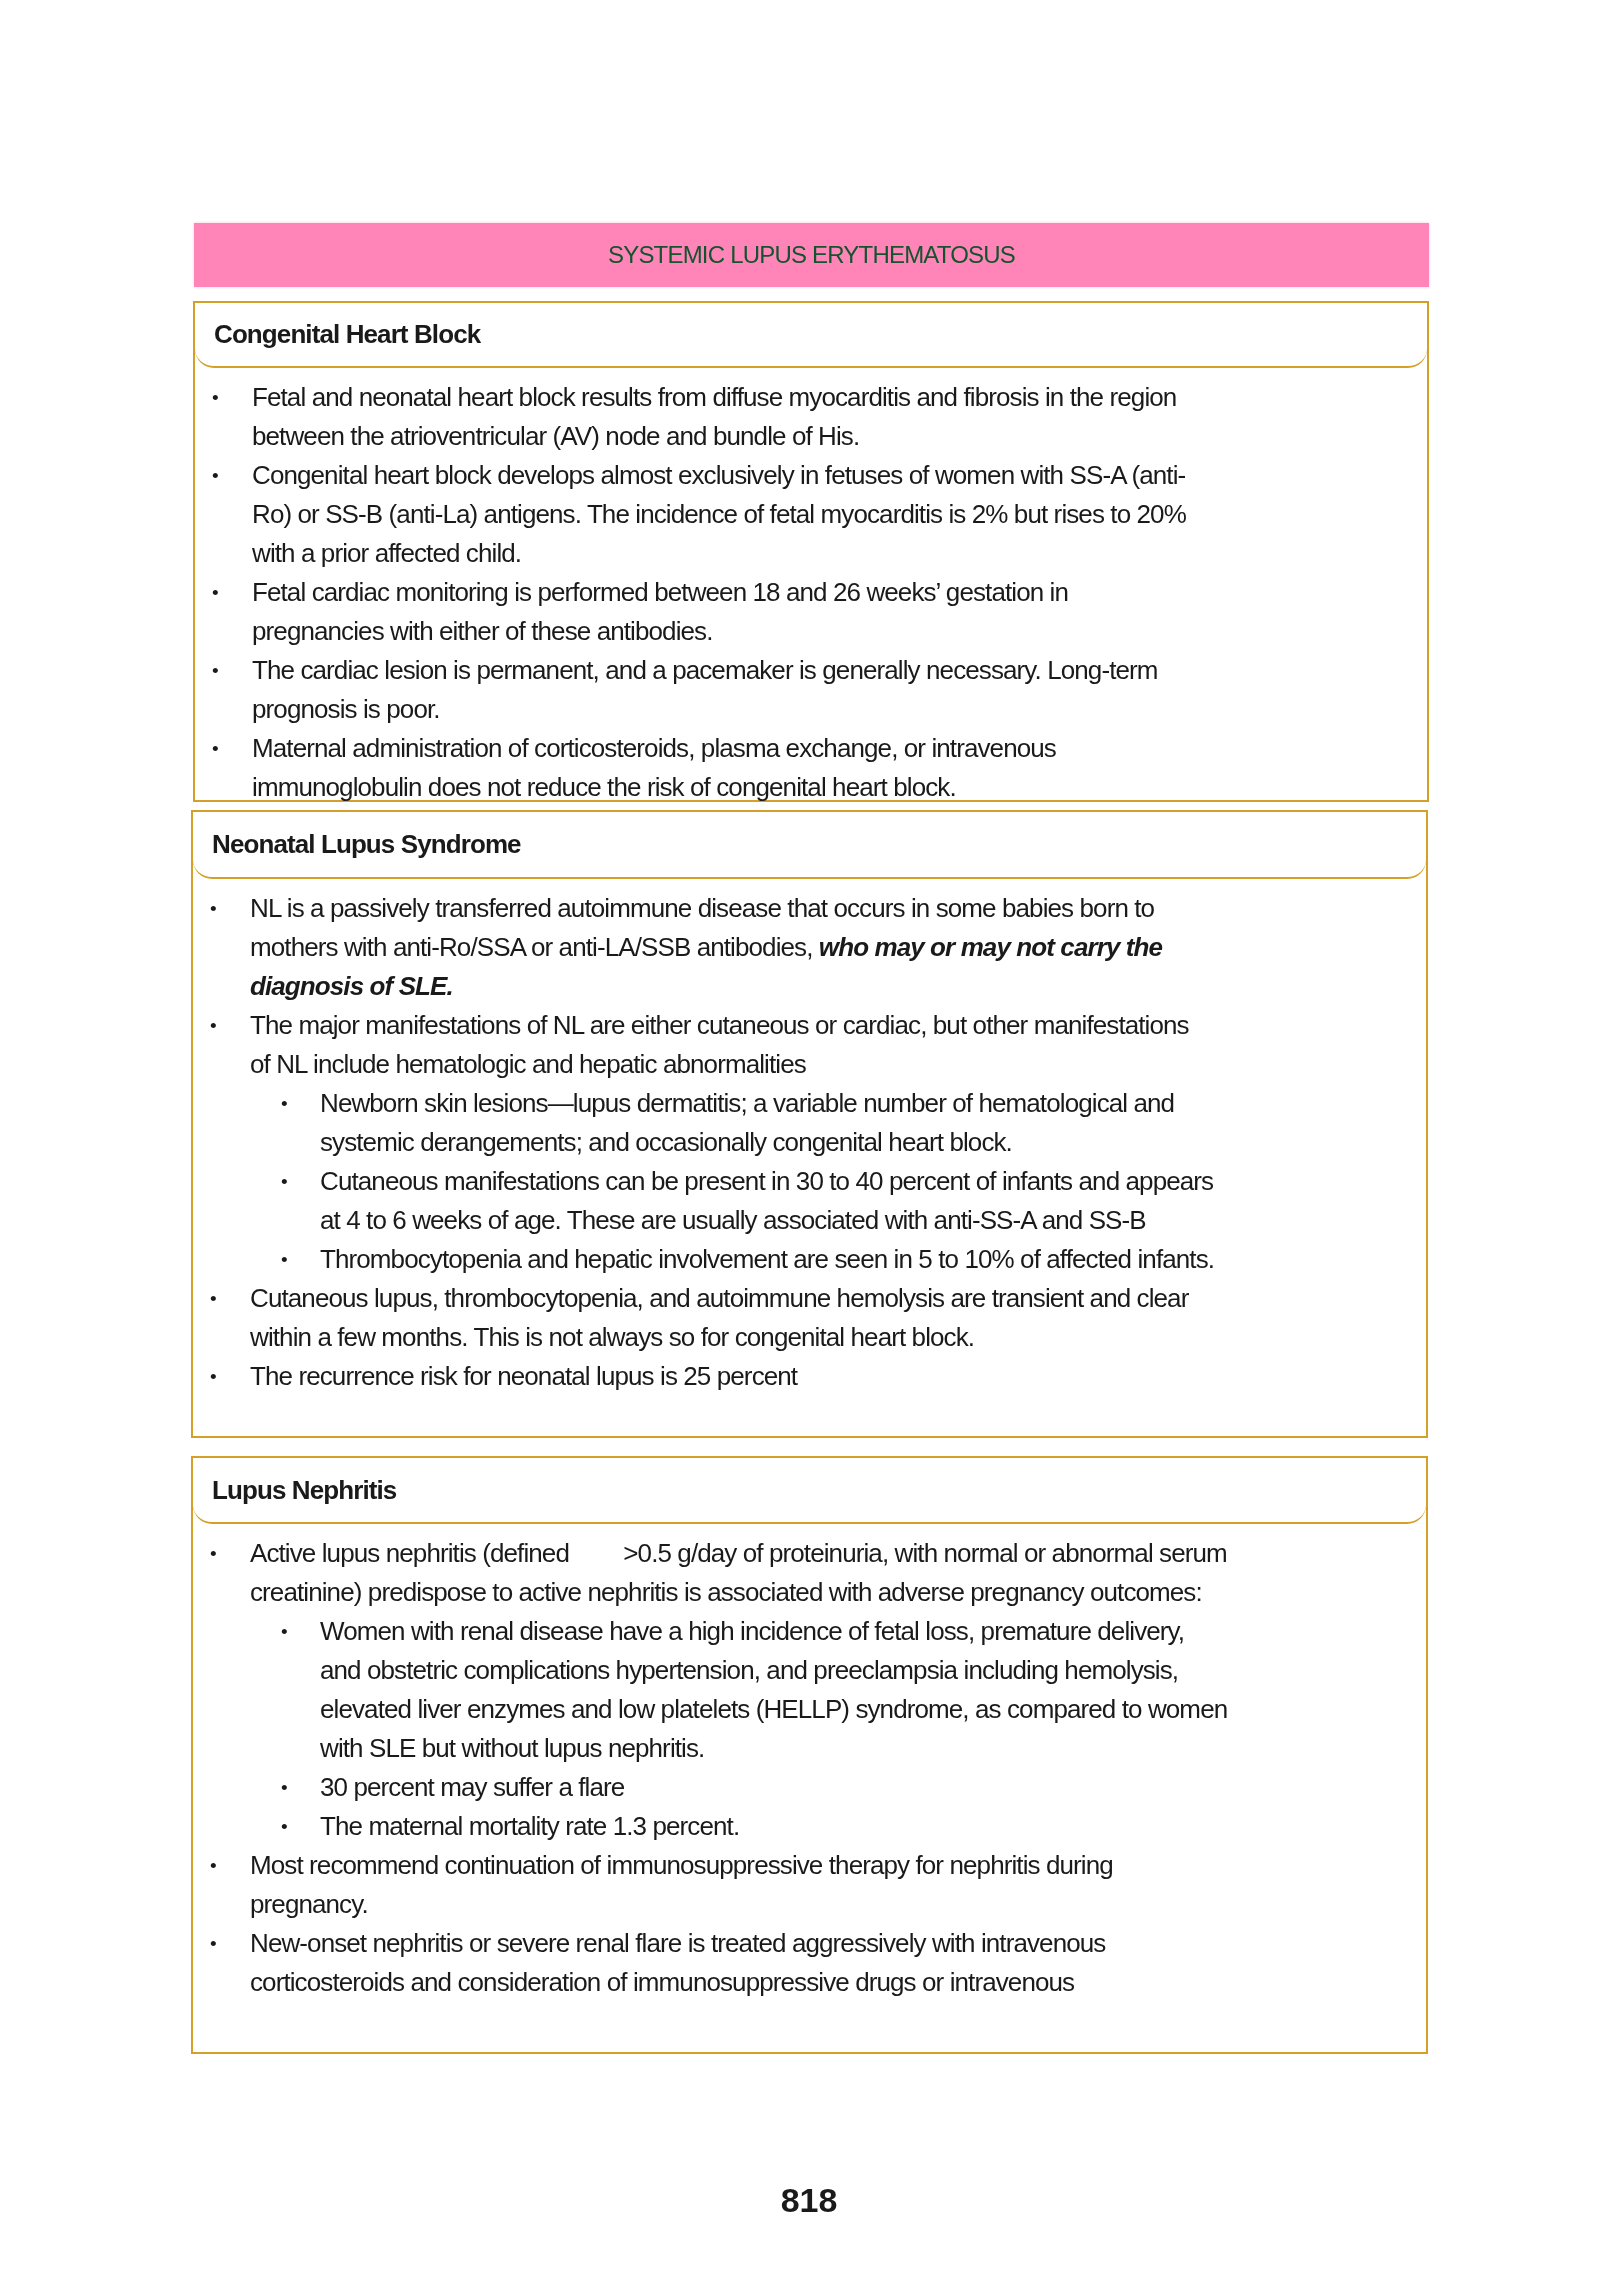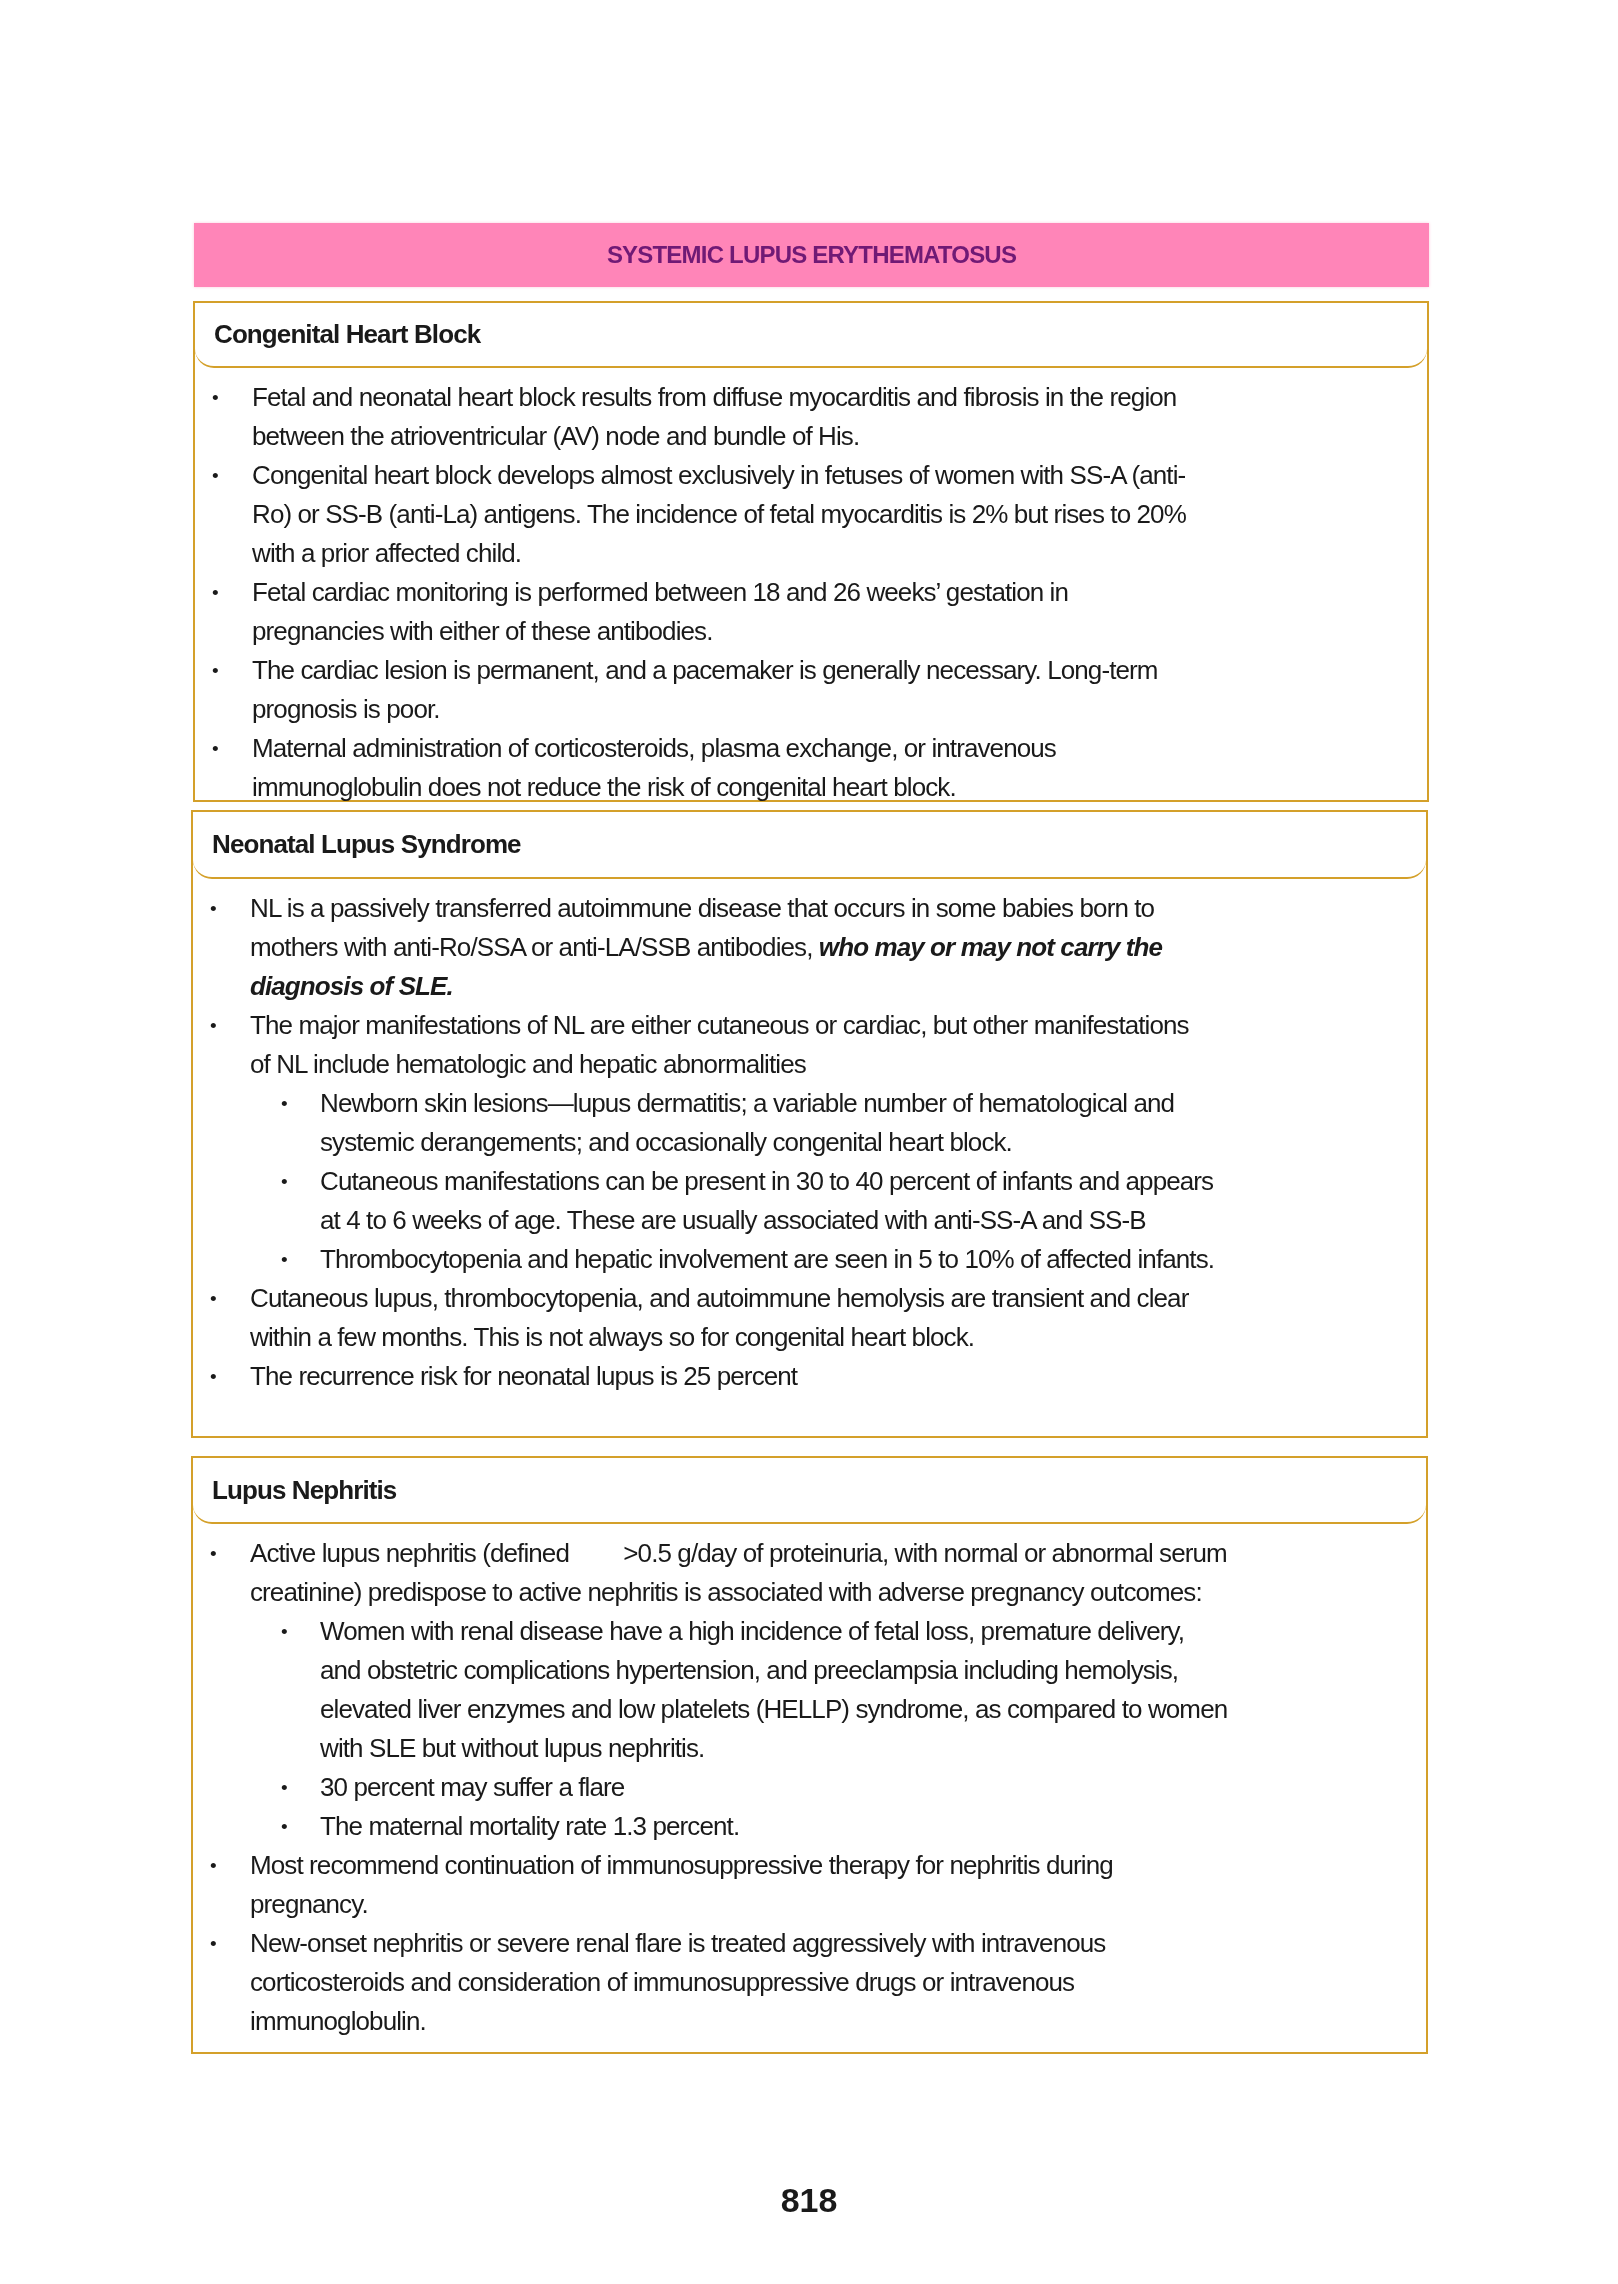--- a/index.html
+++ b/index.html
@@ -1,21 +1,21 @@
 <!DOCTYPE html>
 <html><head>
 <meta charset="utf-8">
 <style>
   html, body { margin: 0; padding: 0; background: #ffffff; }
   body { width: 1618px; height: 2285px; position: relative; overflow: hidden;
          font-family: "Liberation Sans", sans-serif; color: #1a1a1a; }
   .banner { position: absolute; left: 194px; top: 223px; width: 1235px; height: 64px;
             background: #ff85b8; box-shadow: 0 0 2.9px #ffc9dc;
             display: flex; align-items: center; justify-content: center; }
-  .banner span { font-weight: bold; font-size: 24px; letter-spacing: -0.8px; color: #701a75; }
+  .banner span { font-weight: normal; font-size: 24px; letter-spacing: -0.8px; color: #14532d; }
   .section { position: absolute; border: 2.9px solid #d4a02a; box-sizing: border-box; background: #fff; }
   .sec-head { border-bottom: 2.9px solid #d4a02a; box-sizing: border-box; display: flex; align-items: center;
               padding-left: 19px; font-weight: bold; font-size: 26px; letter-spacing: -0.9px; border-radius: 19px; }
   .sec-body { padding: 9.6px 0 0 0; }
   .item { position: relative; font-size: 26px; line-height: 39px; letter-spacing: -0.9px;
           white-space: nowrap; }
   .item .bullet { position: absolute; top: 0; font-size: 19px; }
   .lvl1 { padding-left: 57px; }
   .lvl1 .bullet { left: 17px; }
   .lvl2 { padding-left: 127px; }
@@ -135,19 +135,18 @@
         <div class="item lvl1">
           <span class="bullet">•</span>
           <span class="line">Most recommend continuation of immunosuppressive therapy for nephritis during</span>
           <span class="line">pregnancy.</span>
         </div>
       </div>
     <div class="item lvl1">
       <span class="bullet">•</span>
       <span class="line">New-onset nephritis or severe renal flare is treated aggressively with intravenous</span>
       <span class="line"><span>corticosteroids and consideration of </span><span class="u">immunosuppressive drugs </span><span>or </span><span class="u">intravenous</span></span>
-      <span class="line"><span class="u">immunoglobulin</span><span>.</span></span>
     </div>
   </div>
 </div>
 
 <div class="pageno">818</div>
 
 
 </body></html>

